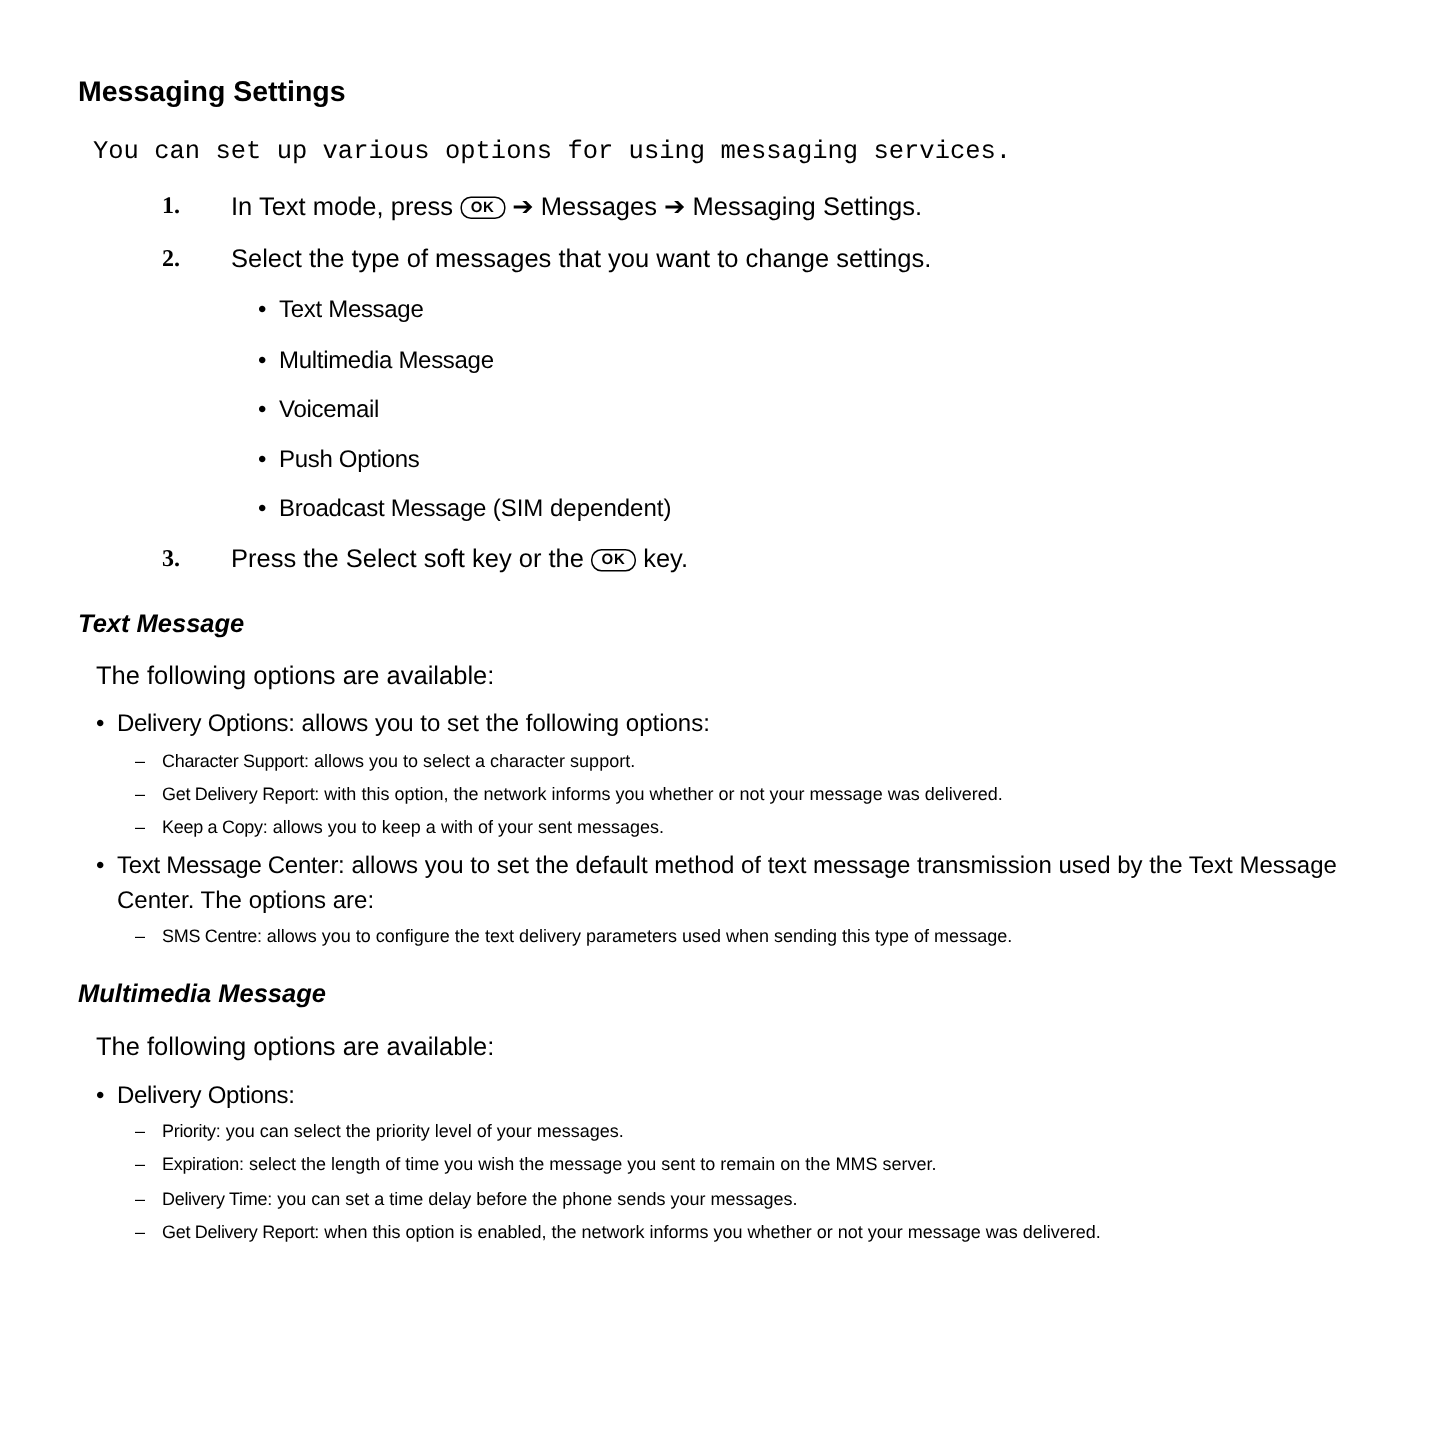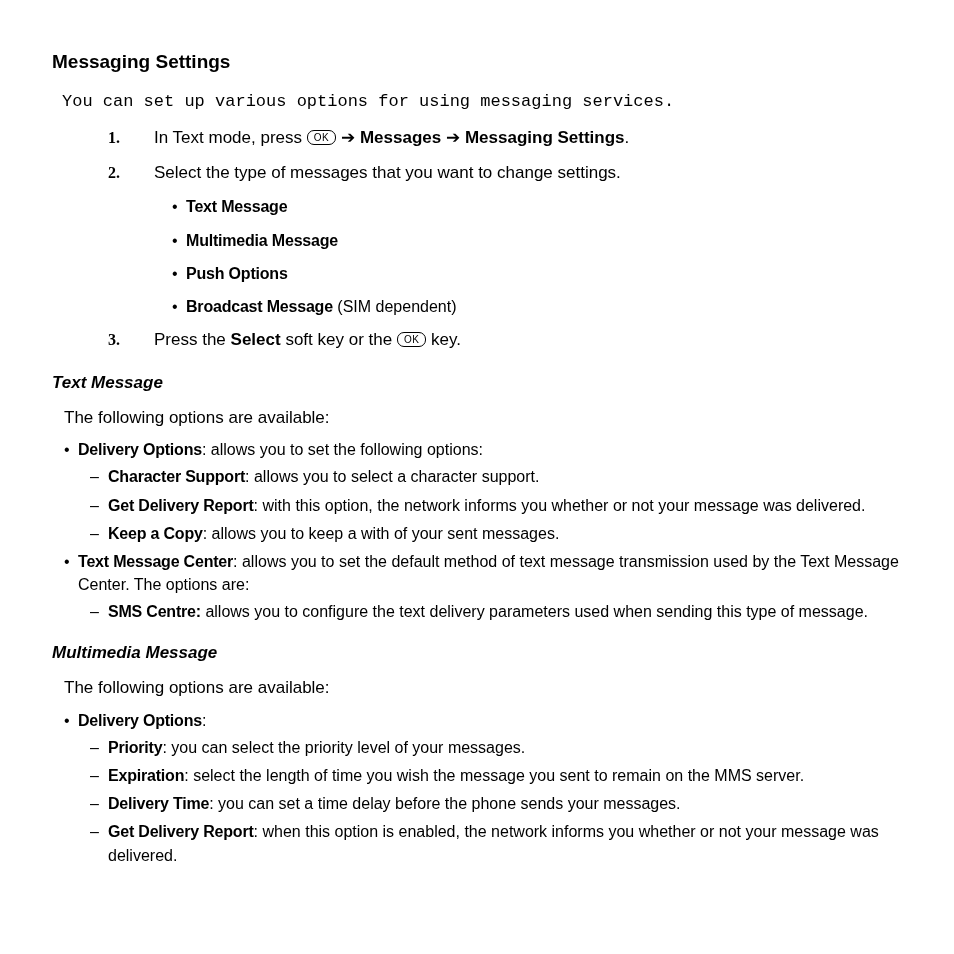--- a/index.html
+++ b/index.html
@@ -39,21 +39,21 @@
     font-weight: bold;
     font-family: Georgia, 'Times New Roman', serif;
     font-size: 16px;
   }
   .ok-key {
     display: inline-block;
     border: 1.5px solid #000;
     border-radius: 7px;
     padding: 0px 6px;
     font-size: 10px;
-    font-weight: normal;
+    font-weight: bold;
     vertical-align: 2px;
     line-height: 1.3;
     font-family: Arial, sans-serif;
     letter-spacing: 0.5px;
   }
   .arrow {
     font-family: Arial, sans-serif;
   }
   ul.sub {
     list-style: none;
@@ -65,21 +65,21 @@
     padding-left: 14px;
     margin-bottom: 10px;
     font-size: 16px;
   }
   ul.sub > li::before {
     content: "•";
     position: absolute;
     left: 0;
     top: 0;
   }
-  .b { font-weight: bold; }
+  .b { font-weight: normal; }
   .condensed { letter-spacing: -0.2px; }
   .subhead {
     font-weight: bold;
     font-style: italic;
     font-size: 17px;
     margin: 18px 0 10px 0;
   }
   .para {
     margin: 0 0 8px 12px;
   }
@@ -102,21 +102,21 @@
   }
   ul.lvl2 {
     list-style: none;
     padding: 0;
     margin: 4px 0 2px 12px;
   }
   ul.lvl2 > li {
     position: relative;
     padding-left: 18px;
     margin-bottom: 5px;
-    font-size: 16px;
+    font-size: 12px;
   }
   ul.lvl2 > li::before {
     content: "–";
     position: absolute;
     left: 0;
     top: 0;
   }
 </style>
 </head>
 <body>
@@ -135,20 +135,21 @@
     <span class="arrow"> ➔ </span>
     <span class="b">Messaging Settings</span><span>.</span>
   </li>
 
   <li>
     <span class="num">2.</span>
     <span>Select the type of messages that you want to change settings.</span>
     <ul class="sub">
       <li><span class="b condensed">Text Message</span></li>
       <li><span class="b condensed">Multimedia Message</span></li>
+      <li><span class="b condensed">Voicemail</span></li>
       <li><span class="b condensed">Push Options</span></li>
       <li><span class="b condensed">Broadcast Message</span><span> (SIM dependent)</span></li>
     </ul>
   </li>
 
   <li>
     <span class="num">3.</span>
     <span>Press the </span>
     <span class="b">Select</span>
     <span> soft key or the </span>

